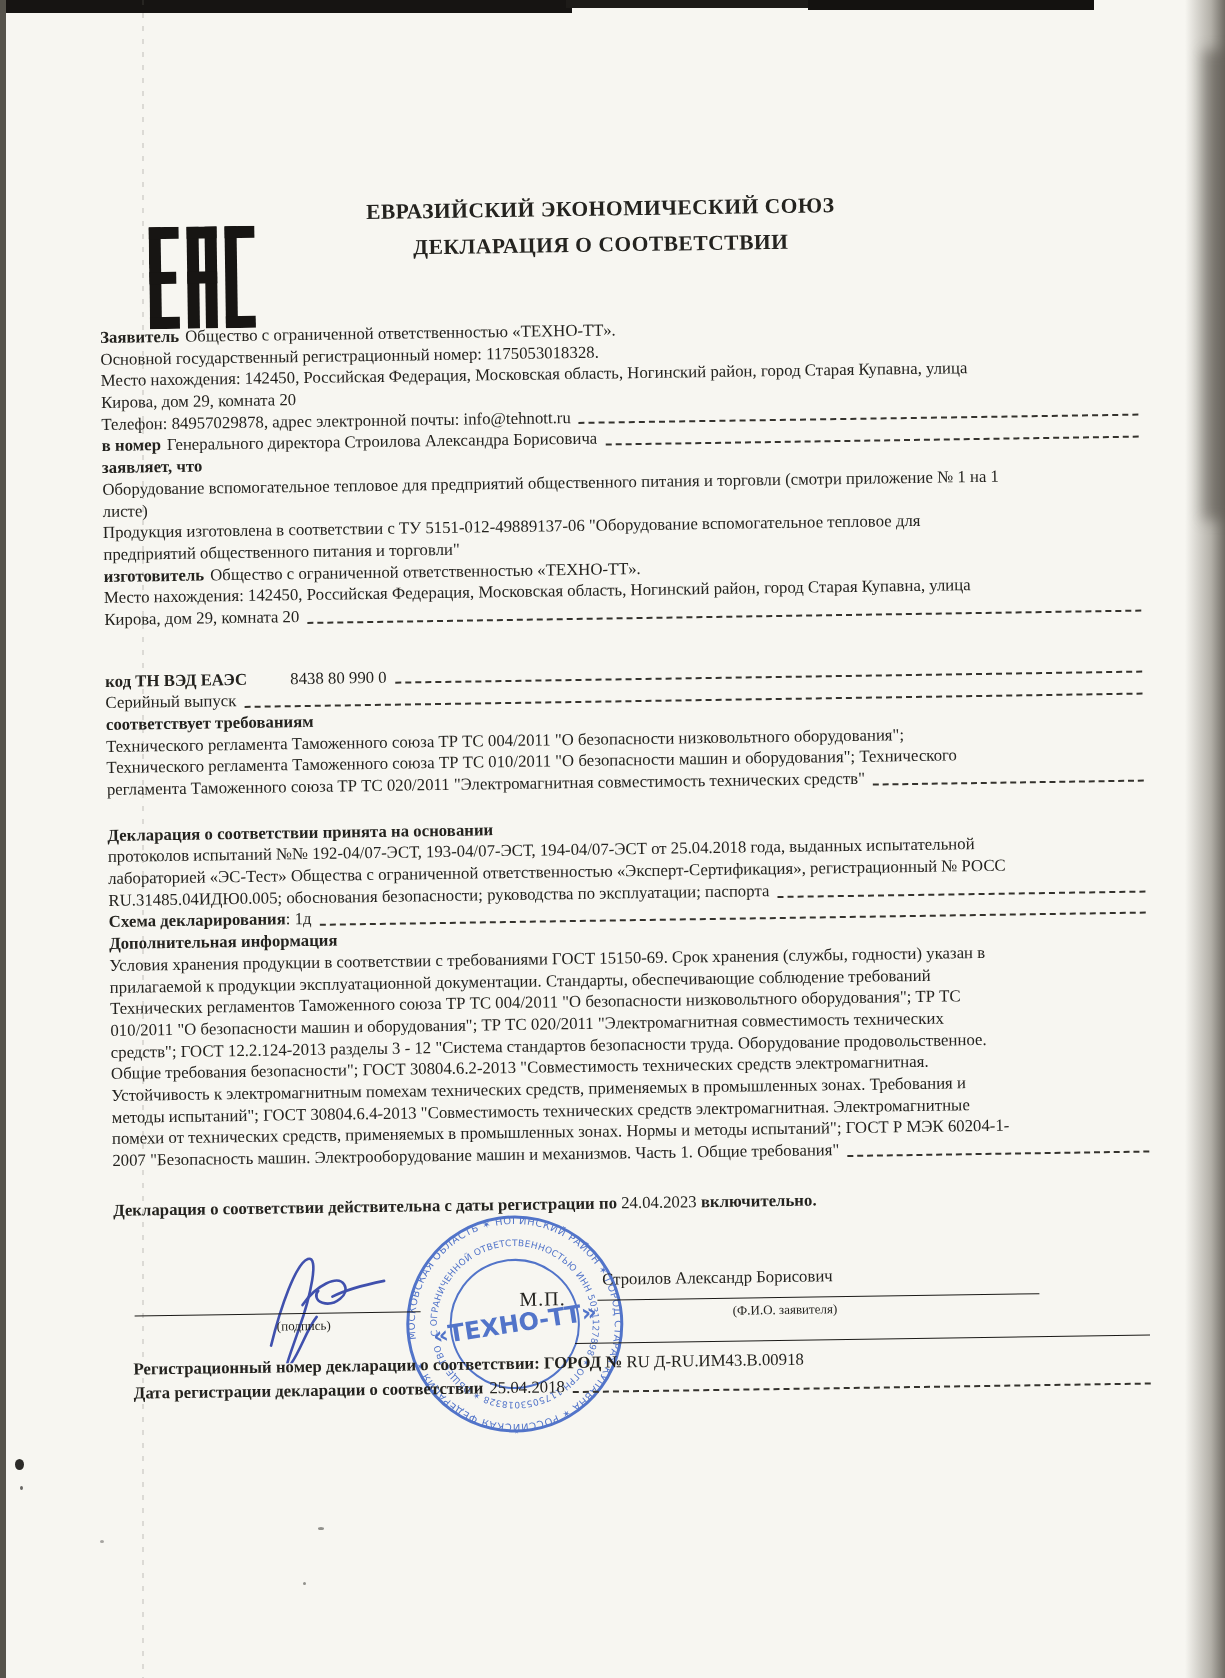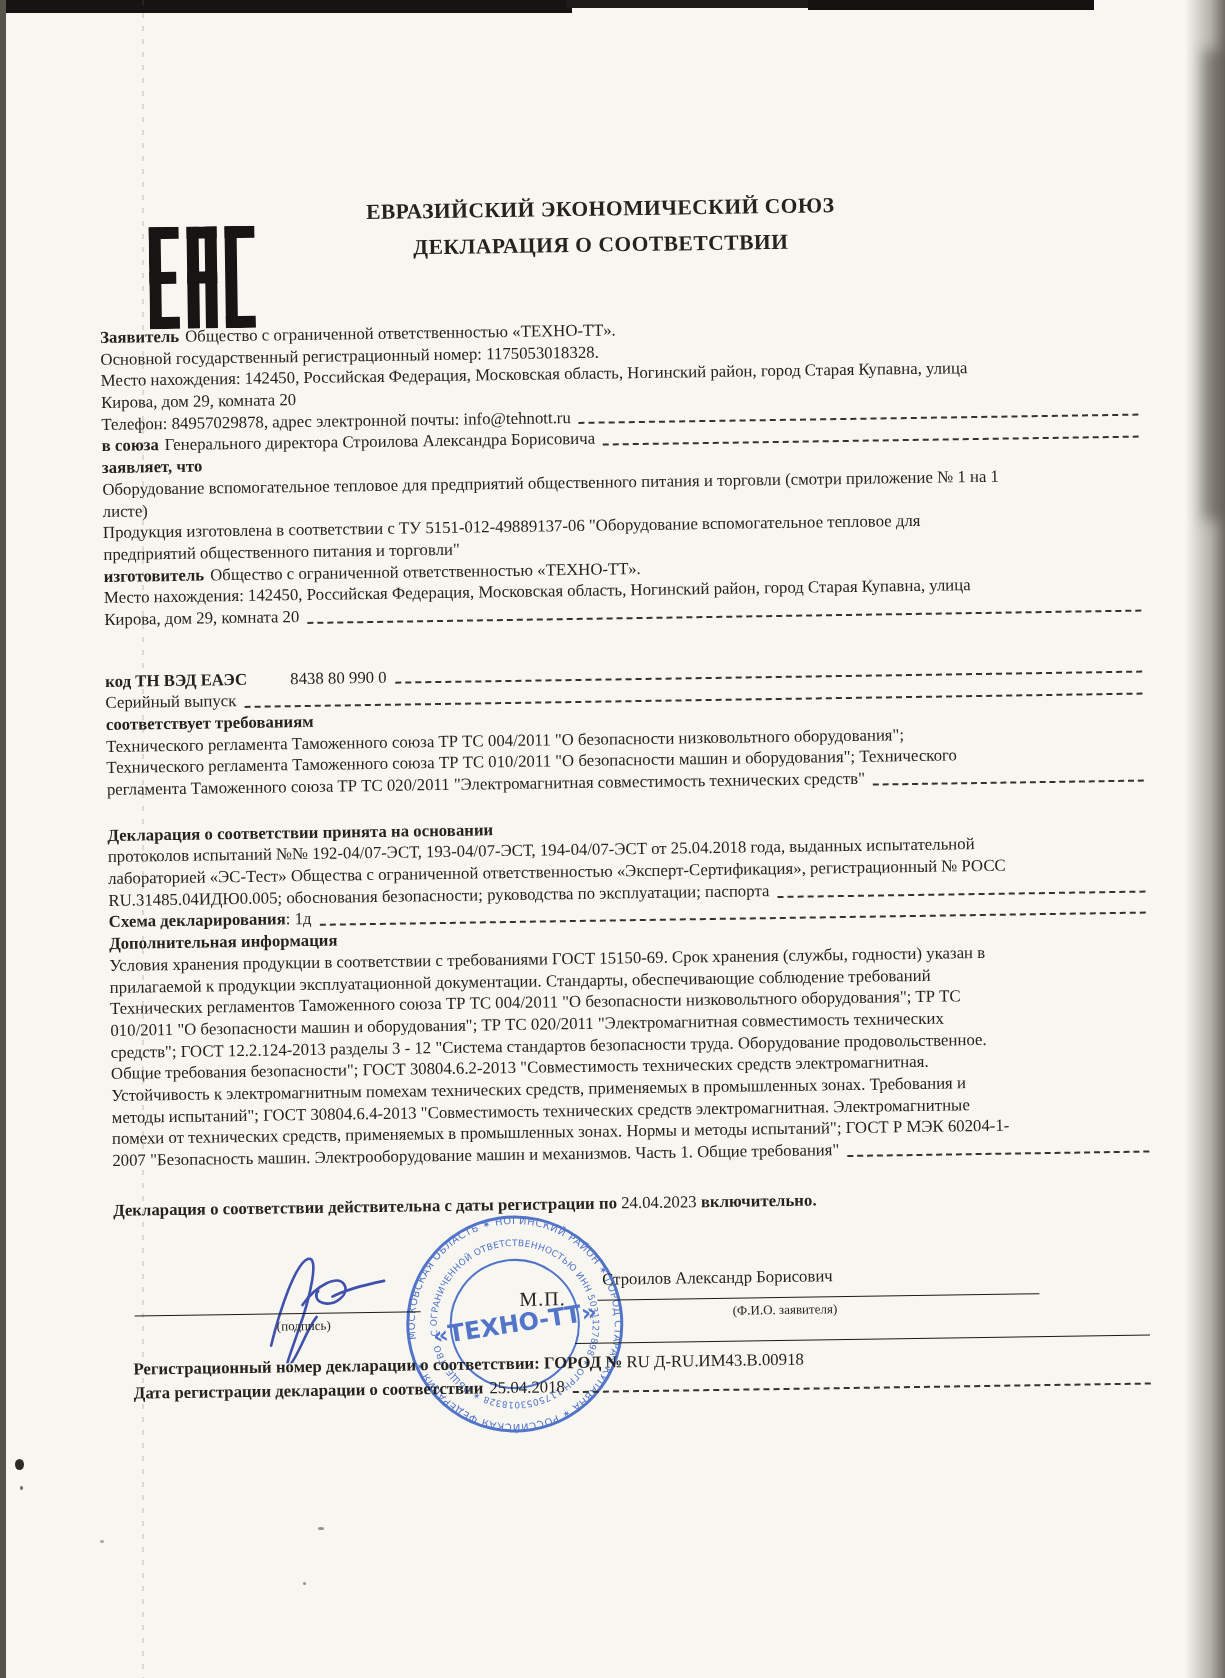--- a/index.html
+++ b/index.html
@@ -90,21 +90,21 @@
   <div class="flow">
     <div class="ln"><b>Заявитель</b><span>Общество с ограниченной ответственностью «ТЕХНО-ТТ».</span></div>
     <div class="ln">Основной государственный регистрационный номер: 1175053018328.</div>
     <div class="ln">Место нахождения: 142450, Российская Федерация, Московская область, Ногинский район, город Старая Купавна, улица</div>
     <div class="ln">Кирова, дом 29, комната 20</div>
     <div class="ln row">
         <span>Телефон: 84957029878, адрес электронной почты: info@tehnott.ru</span>
         <i class="leader"></i>
       </div>
     <div class="ln row">
-        <b>в союза</b>
+        <b>в номер</b>
         <span>Генерального директора Строилова Александра Борисовича</span>
         <i class="leader"></i>
       </div>
     <div class="ln"><b>заявляет, что</b></div>
     <div class="ln">Оборудование вспомогательное тепловое для предприятий общественного питания и торговли (смотри приложение № 1 на 1</div>
     <div class="ln">листе)</div>
     <div class="ln">Продукция изготовлена в соответствии с ТУ 5151-012-49889137-06 "Оборудование вспомогательное тепловое для</div>
     <div class="ln">предприятий общественного питания и торговли"</div>
     <div class="ln"><b>изготовитель</b><span>Общество с ограниченной ответственностью «ТЕХНО-ТТ».</span></div>
     <div class="ln">Место нахождения: 142450, Российская Федерация, Московская область, Ногинский район, город Старая Купавна, улица</div>

